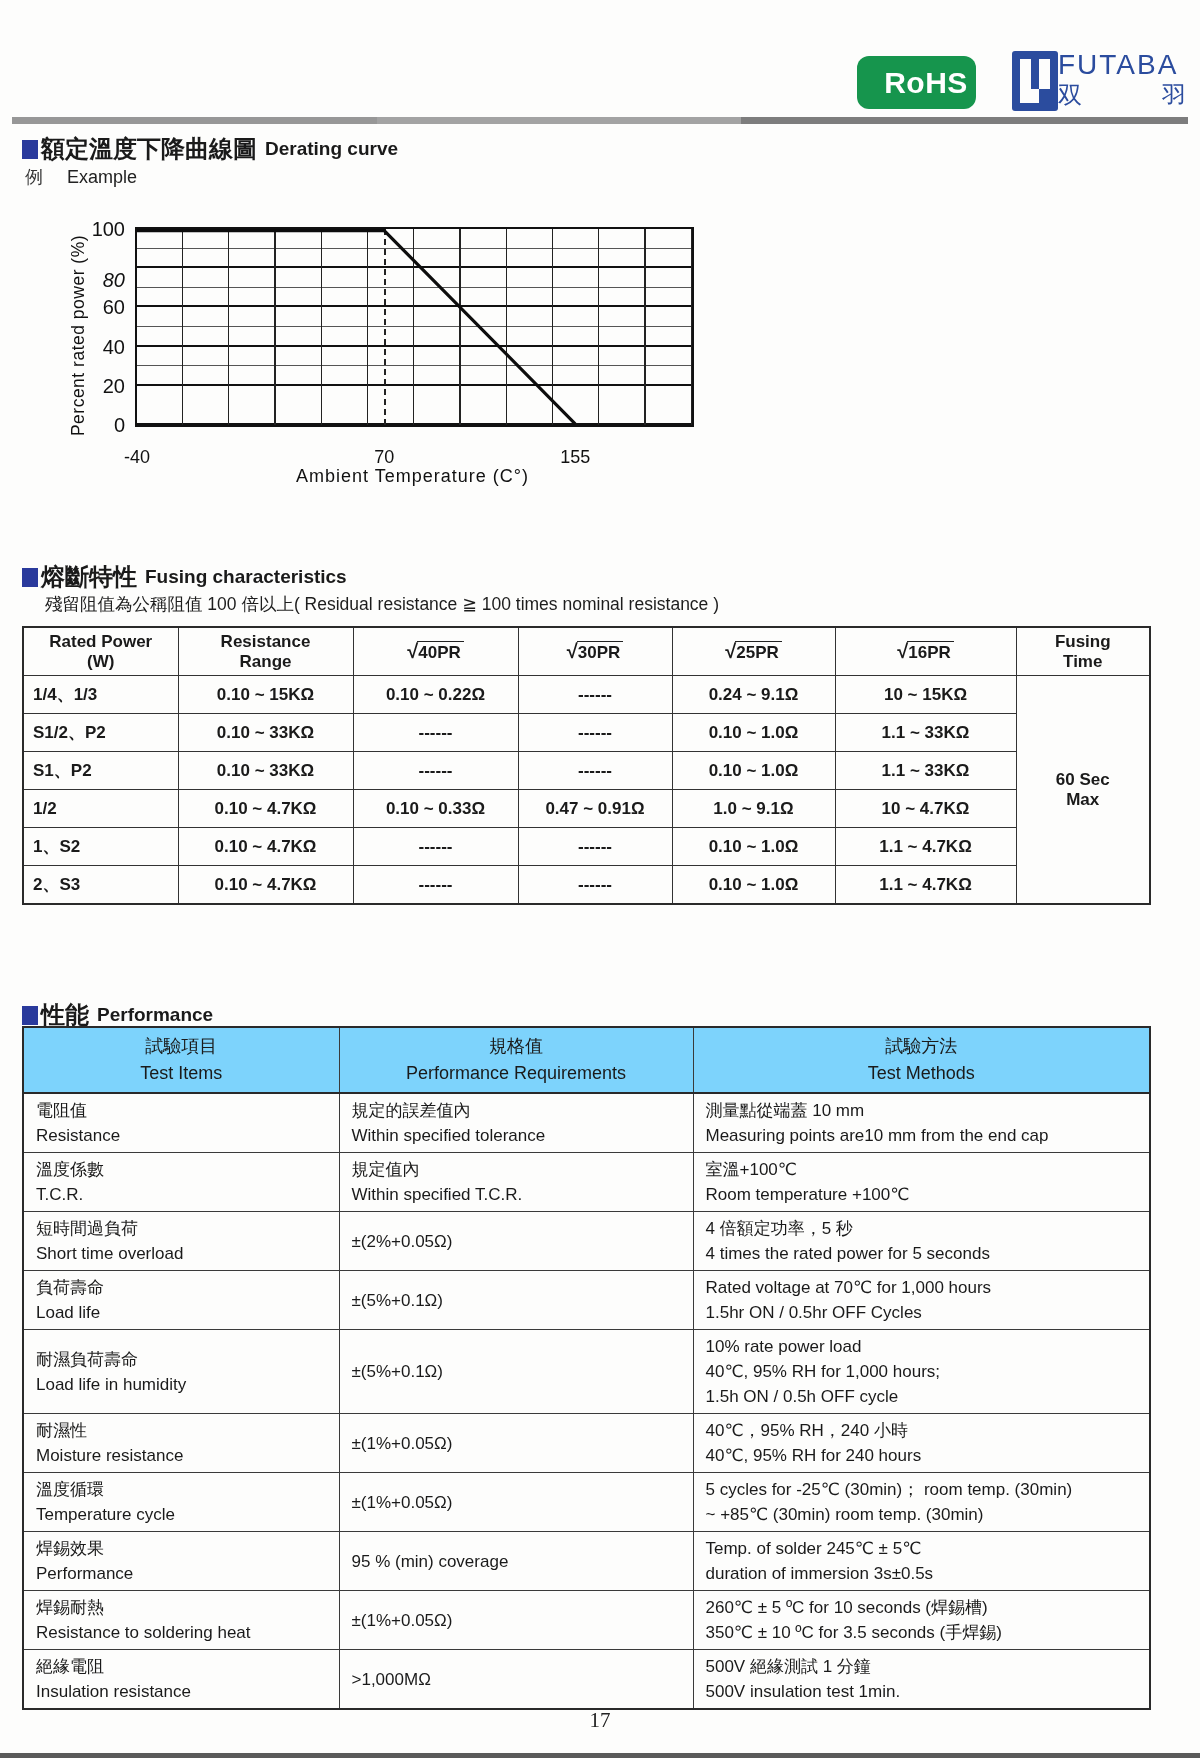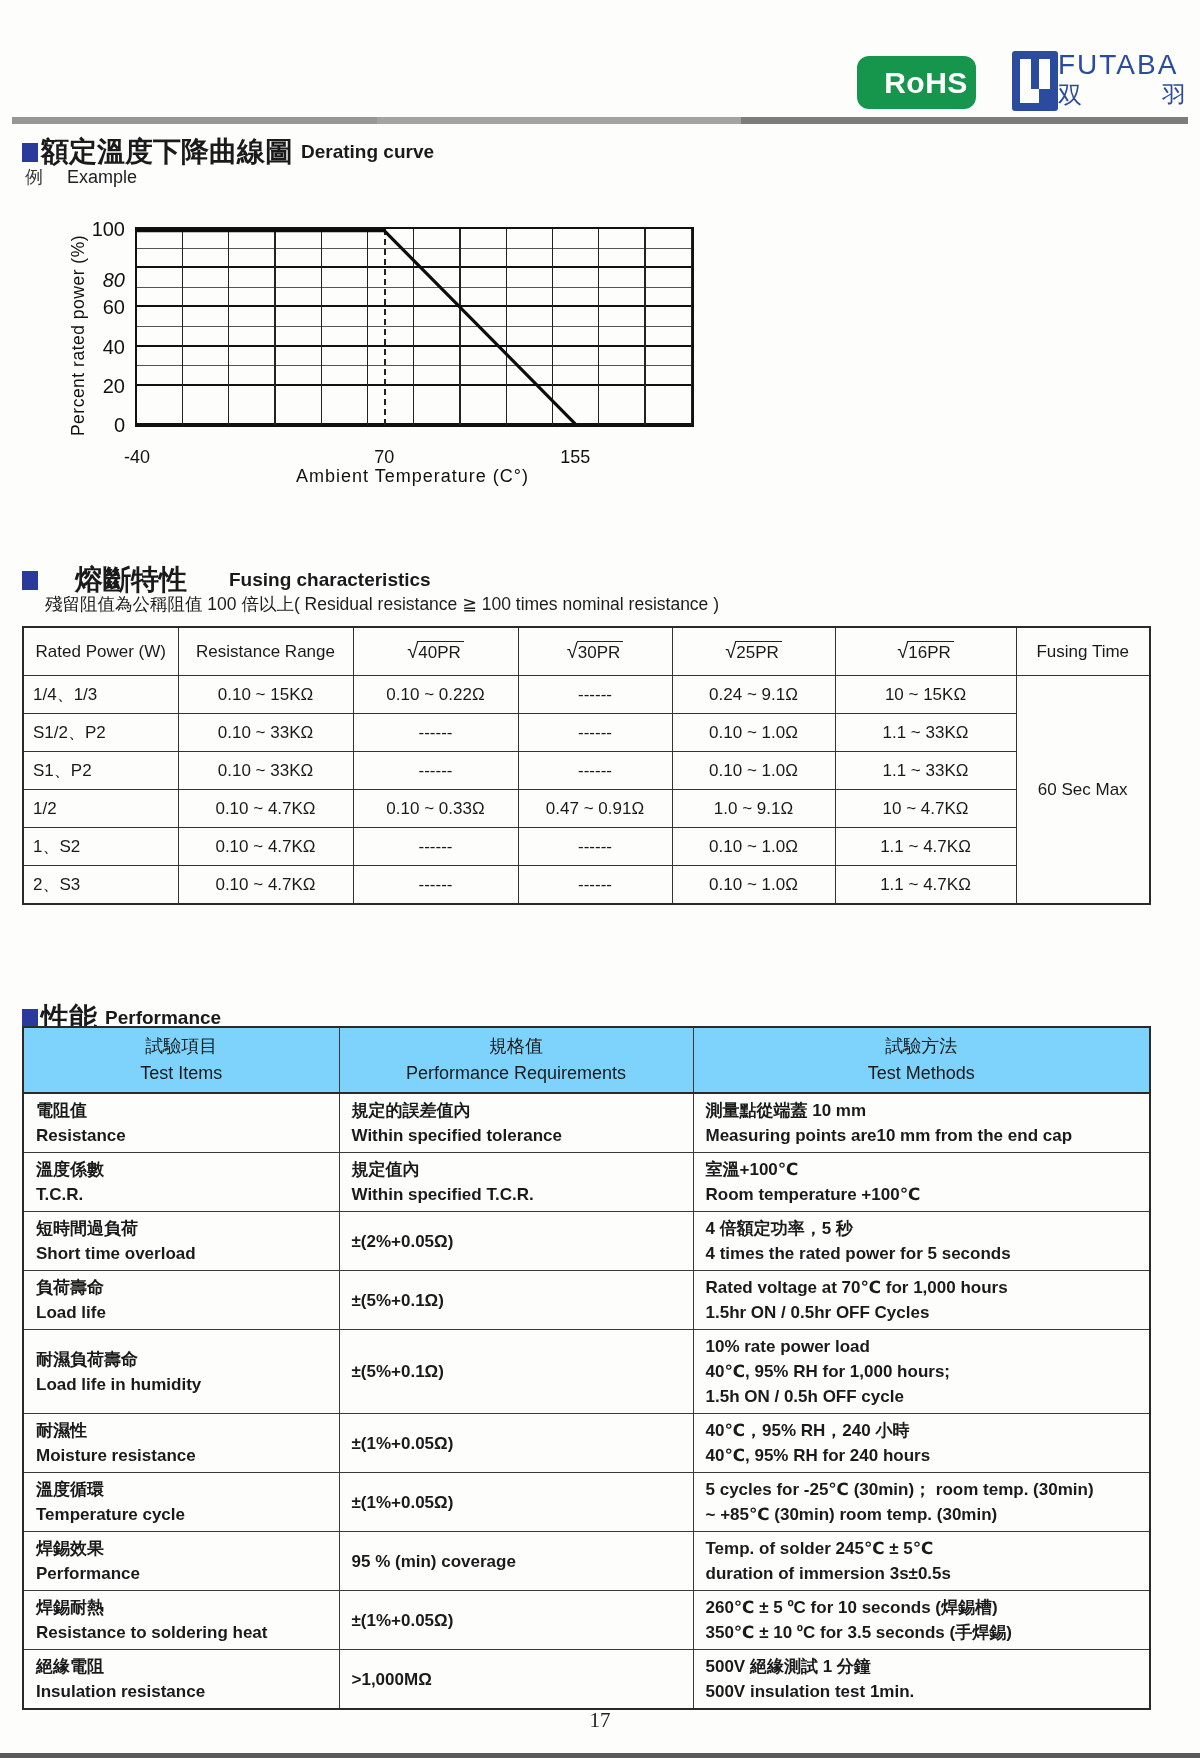--- a/index.html
+++ b/index.html
@@ -16,21 +16,21 @@
     color:#fff;font-weight:700;font-size:30px;letter-spacing:.5px;margin-top:6px;padding-left:19px;}
   .futaba{display:flex;gap:0;}
   .futaba-text{display:flex;flex-direction:column;color:#2B4C9E;}
   .futaba-name{font-size:28px;letter-spacing:2px;line-height:30px;}
   .futaba-cjk{font-size:24px;line-height:30px;display:flex;justify-content:space-between;width:128px;}
   .header-rule{position:absolute;top:117px;left:12px;right:12px;height:7px;
     background:linear-gradient(90deg,#979797 0%,#979797 31%,#a3a3a3 31%,#a3a3a3 62%,#7d7d7d 62%,#7d7d7d 100%);}
   
   .sec-head{position:absolute;left:22px;display:flex;align-items:center;font-weight:700;}
   .sec-sq{width:16px;height:19px;background:#2A3A9C;margin-right:3px;flex:0 0 auto;}
-  .sec-cjk{font-size:28px;}
+  .sec-cjk{font-size:24px;}
   .sec-en{font-size:19px;margin-left:8px;}
   .example-line{position:absolute;top:165px;left:25px;font-size:18px;color:#333;}
   .example-en{margin-left:24px;color:#222;}
   
   .plot{position:absolute;left:135px;top:227px;width:555px;height:196px;
     border:2px solid #111;box-sizing:content-box;background:
       repeating-linear-gradient(to right,transparent 0,transparent 44.9px,#222 44.9px,#222 46.25px),
       repeating-linear-gradient(to bottom,transparent 0,transparent 37.3px,#111 37.3px,#111 39.2px),
       repeating-linear-gradient(to bottom,transparent 0,transparent 18.7px,#555 18.7px,#555 19.6px);}
   .dashline{position:absolute;top:0;bottom:0;width:0;border-left:2px dashed #222;}
@@ -41,33 +41,33 @@
     font-size:18px;color:#111;}
   .y-title{position:absolute;left:-128px;top:98px;width:260px;text-align:center;
     transform:translateX(-50%) rotate(-90deg);transform-origin:center;
     font-size:17.5px;color:#111;letter-spacing:.5px;}
   .x-title{position:absolute;left:135px;top:466px;width:555px;text-align:center;
     font-size:18px;color:#111;letter-spacing:1px;}
   
   .fusing-sub{position:absolute;top:592px;left:45px;font-size:17.5px;color:#1d1d1d;}
   table{border-collapse:collapse;table-layout:fixed;}
   .fusing-table{position:absolute;top:626px;left:22px;width:1127px;border:2px solid #2a2a2a;}
-  .fusing-table th,.fusing-table td{border:1.6px solid #333;font-weight:400;
-    font-size:17px;color:#1a1a1a;text-align:center;padding:0 6px;}
+  .fusing-table th,.fusing-table td{border:1.6px solid #333;font-weight:700;
+    font-size:17px;color:#1a1a1a;text-align:center;padding:0 22px;}
   .fusing-table th{height:47px;}
   .fusing-table td{height:37px;}
   .fusing-table td.first{text-align:left;padding-left:9px;}
   .radicand{border-top:1.6px solid #222;padding:1px 3px 0 1px;}
   .radical{font-size:20px;margin-right:-1px;}
   .fusing-time{font-size:17px;}
   
   .perf-table{position:absolute;top:1026px;left:22px;width:1127px;border:2px solid #2a2a2a;}
   .perf-table th,.perf-table td{border:1.6px solid #3a3a3a;font-weight:400;color:#1a1a1a;vertical-align:middle;}
   .perf-table th{background:#7dd3fc;font-size:18px;line-height:27px;padding:5px 0;border-bottom:2.5px solid #2a2a2a;}
-  .perf-table td{font-size:17px;line-height:25px;padding:4px 12px;font-weight:bold;}
+  .perf-table td{font-size:17px;line-height:25px;padding:4px 12px;}
   
   .page-num{position:absolute;top:1708px;left:0;width:100%;text-align:center;
     font-family:"Liberation Serif","DejaVu Serif",serif;font-size:21px;color:#222;}
   .bottom-strip{position:absolute;bottom:0;left:0;width:100%;height:5px;background:#5a5a5a;}
 </style>
 </head>
 <body>
 
 <div class="page">
 
@@ -110,21 +110,21 @@
     <div class="dashline" style="left: 44.5344%;"></div>
     <svg width="555" height="196" viewBox="0 0 555 196">
       <polyline points="0.0,1.6 247.2,1.6 438.2,194.8" fill="none" stroke="#0d0d0d" stroke-width="3.2"></polyline>
     </svg>
     <span id="ytick-holder"><span class="ytick" style="top: -10px;">100</span><span class="ytick" style="top: 41px; font-style: italic;">80</span><span class="ytick" style="top: 68.4px;">60</span><span class="ytick" style="top: 107.6px;">40</span><span class="ytick" style="top: 146.8px;">20</span><span class="ytick" style="top: 186px;">0</span></span>
     <span id="xtick-holder"><span class="xtick" style="left: 0%;">-40</span><span class="xtick" style="left: 44.5344%;">70</span><span class="xtick" style="left: 78.9474%;">155</span></span>
   </div>
 
   <div class="x-title">Ambient Temperature (C°)</div>
 
-  <div class="sec-head" style="top:561px;gap:34px;">
+  <div class="sec-head" style="top:561px;">
     <span class="sec-sq"></span>
     <span class="sec-cjk">熔斷特性</span>
     <span class="sec-en">Fusing characteristics</span>
   </div>
   <div class="fusing-sub">殘留阻值為公稱阻值 100 倍以上( Residual resistance ≧ 100 times nominal resistance )</div>
 
   <table class="fusing-table">
     <colgroup>
       <col style="width:155px">
         <col style="width:175px">

